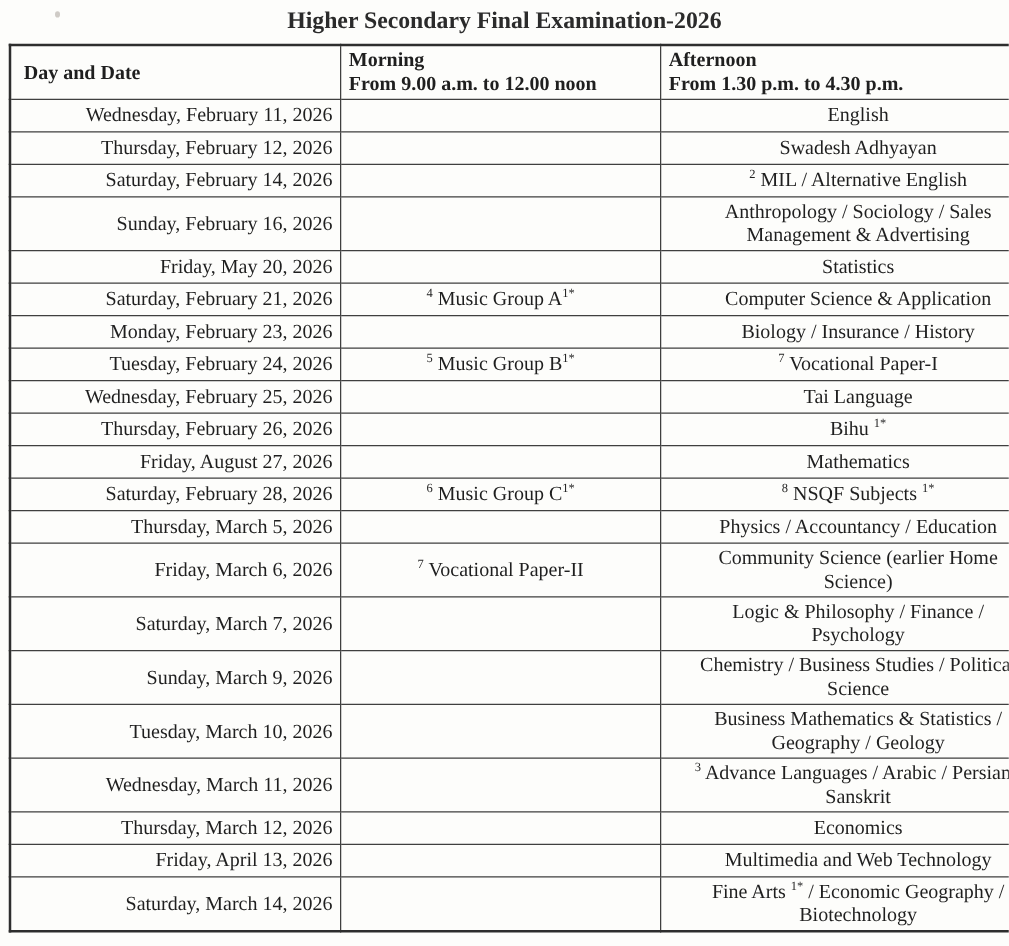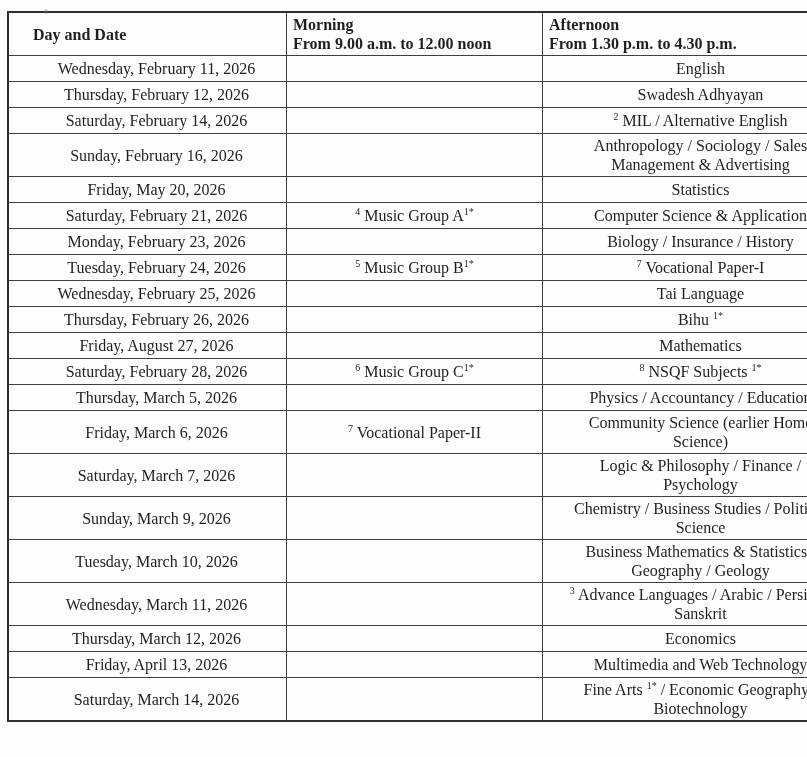--- a/index.html
+++ b/index.html
@@ -49,43 +49,44 @@
     border: 2px solid #2e2e2e;
   }
   .schedule th, .schedule td {
     border: 1px solid #3f3f3f;
     font-size: 16px;
     line-height: 19px;
     padding: 2px 6px;
     overflow: hidden;
   }
   .schedule th { font-weight: bold; text-align: left; vertical-align: middle; }
-  .schedule th.col-date { text-align: left; padding-left: 24px; }
+  .schedule th.col-date { text-align: left; padding-left: 10px; }
   .col-date { width: 247px; }
   .col-morning { width: 243px; }
   .col-afternoon { width: 303px; }
-  .schedule td.col-date { text-align: center; padding-left: 24px; vertical-align: middle; }
+  .schedule td.col-date { text-align: right; padding-left: 24px; vertical-align: middle; }
   .schedule td.col-morning, .schedule td.col-afternoon {
     text-align: center;
     vertical-align: middle;
   }
   .schedule td { height: 21px; }
   sup {
     font-size: 10px;
     line-height: 0;
     vertical-align: super;
   }
 </style>
 </head>
 <body>
 
 <div class="page">
   <div class="scan-artifact"></div>
 
   <div class="title-block">
+    <div class="doc-subtitle">Higher Secondary Final Examination-2026</div>
   </div>
 
   <table class="schedule">
     <thead>
       <tr>
         <th class="col-date">Day and Date</th>
         <th class="col-morning">
           <div>Morning</div>
           <div>From 9.00 a.m. to 12.00 noon</div>
         </th>

